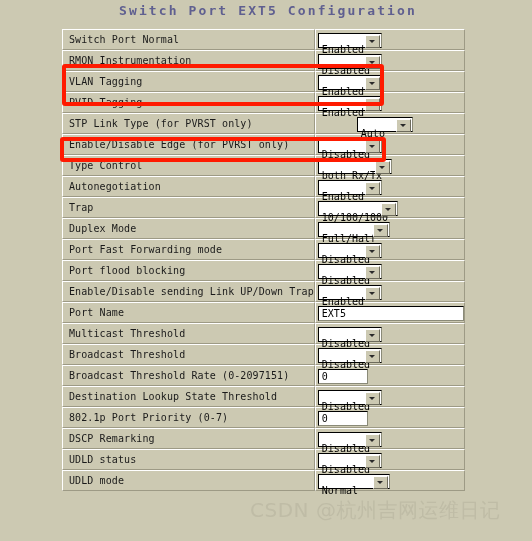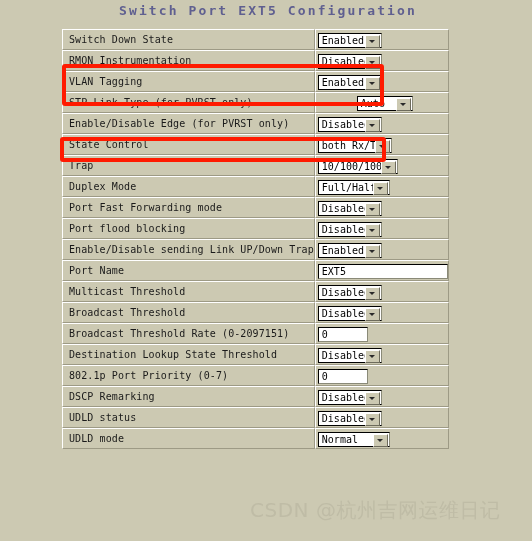--- a/index.html
+++ b/index.html
@@ -77,21 +77,21 @@
     display: inline-block;
     vertical-align: middle;
   }
 
   .select {
     position: relative;
     height: 15px;
     line-height: 14px;
     border: 1px solid #000;
     border-right: 1px solid #8a8a78;
-    padding: 0 18px 0 3px;
+    padding: 9px 18px 0 3px;
     white-space: nowrap;
     background: #ffffff;
   }
   .select .arrow-box {
     position: absolute;
     right: 1px;
     top: 1px;
     width: 13px;
     height: 11px;
     background: #ccc9b2;
@@ -145,42 +145,50 @@
   }
 </style>
 </head>
 <body>
 
 <div id="page-title">Switch Port EXT5 Configuration</div>
 
 <table id="config-table">
   <tbody id="table-body">
       <tr>
-        <td class="cell label-cell">Switch Down State</td>
+        <td class="cell label-cell">Switch Port Normal</td>
         <td class="cell value-cell"><div class="ctl select" style="width: 64px;"><span>Enabled</span><span class="arrow-box"></span></div></td>
       </tr>
       <tr>
         <td class="cell label-cell">RMON Instrumentation</td>
         <td class="cell value-cell"><div class="ctl select" style="width: 64px;"><span>Disabled</span><span class="arrow-box"></span></div></td>
       </tr>
       <tr>
         <td class="cell label-cell">VLAN Tagging</td>
+        <td class="cell value-cell"><div class="ctl select" style="width: 64px;"><span>Enabled</span><span class="arrow-box"></span></div></td>
+      </tr>
+      <tr>
+        <td class="cell label-cell">PVID Tagging</td>
         <td class="cell value-cell"><div class="ctl select" style="width: 64px;"><span>Enabled</span><span class="arrow-box"></span></div></td>
       </tr>
       <tr>
         <td class="cell label-cell">STP Link Type (for PVRST only)</td>
         <td class="cell value-cell"><div class="ctl select" style="width: 56px; margin-left: 39px;"><span>Auto</span><span class="arrow-box"></span></div></td>
       </tr>
       <tr>
         <td class="cell label-cell">Enable/Disable Edge (for PVRST only)</td>
         <td class="cell value-cell"><div class="ctl select" style="width: 64px;"><span>Disabled</span><span class="arrow-box"></span></div></td>
       </tr>
       <tr>
-        <td class="cell label-cell">State Control</td>
+        <td class="cell label-cell">Type Control</td>
         <td class="cell value-cell"><div class="ctl select" style="width: 74px;"><span>both Rx/Tx</span><span class="arrow-box"></span></div></td>
+      </tr>
+      <tr>
+        <td class="cell label-cell">Autonegotiation</td>
+        <td class="cell value-cell"><div class="ctl select" style="width: 64px;"><span>Enabled</span><span class="arrow-box"></span></div></td>
       </tr>
       <tr>
         <td class="cell label-cell">Trap</td>
         <td class="cell value-cell"><div class="ctl select" style="width: 80px;"><span>10/100/1000</span><span class="arrow-box"></span></div></td>
       </tr>
       <tr>
         <td class="cell label-cell">Duplex Mode</td>
         <td class="cell value-cell"><div class="ctl select" style="width: 72px;"><span>Full/Half</span><span class="arrow-box"></span></div></td>
       </tr>
       <tr>
@@ -190,21 +198,21 @@
       <tr>
         <td class="cell label-cell">Port flood blocking</td>
         <td class="cell value-cell"><div class="ctl select" style="width: 64px;"><span>Disabled</span><span class="arrow-box"></span></div></td>
       </tr>
       <tr>
         <td class="cell label-cell">Enable/Disable sending Link UP/Down Trap</td>
         <td class="cell value-cell"><div class="ctl select" style="width: 64px;"><span>Enabled</span><span class="arrow-box"></span></div></td>
       </tr>
       <tr>
         <td class="cell label-cell">Port Name</td>
-        <td class="cell value-cell"><div class="ctl textbox" style="width: 130px;">EXT5</div></td>
+        <td class="cell value-cell"><div class="ctl textbox" style="width: 146px;">EXT5</div></td>
       </tr>
       <tr>
         <td class="cell label-cell">Multicast Threshold</td>
         <td class="cell value-cell"><div class="ctl select" style="width: 64px;"><span>Disabled</span><span class="arrow-box"></span></div></td>
       </tr>
       <tr>
         <td class="cell label-cell">Broadcast Threshold</td>
         <td class="cell value-cell"><div class="ctl select" style="width: 64px;"><span>Disabled</span><span class="arrow-box"></span></div></td>
       </tr>
       <tr>

